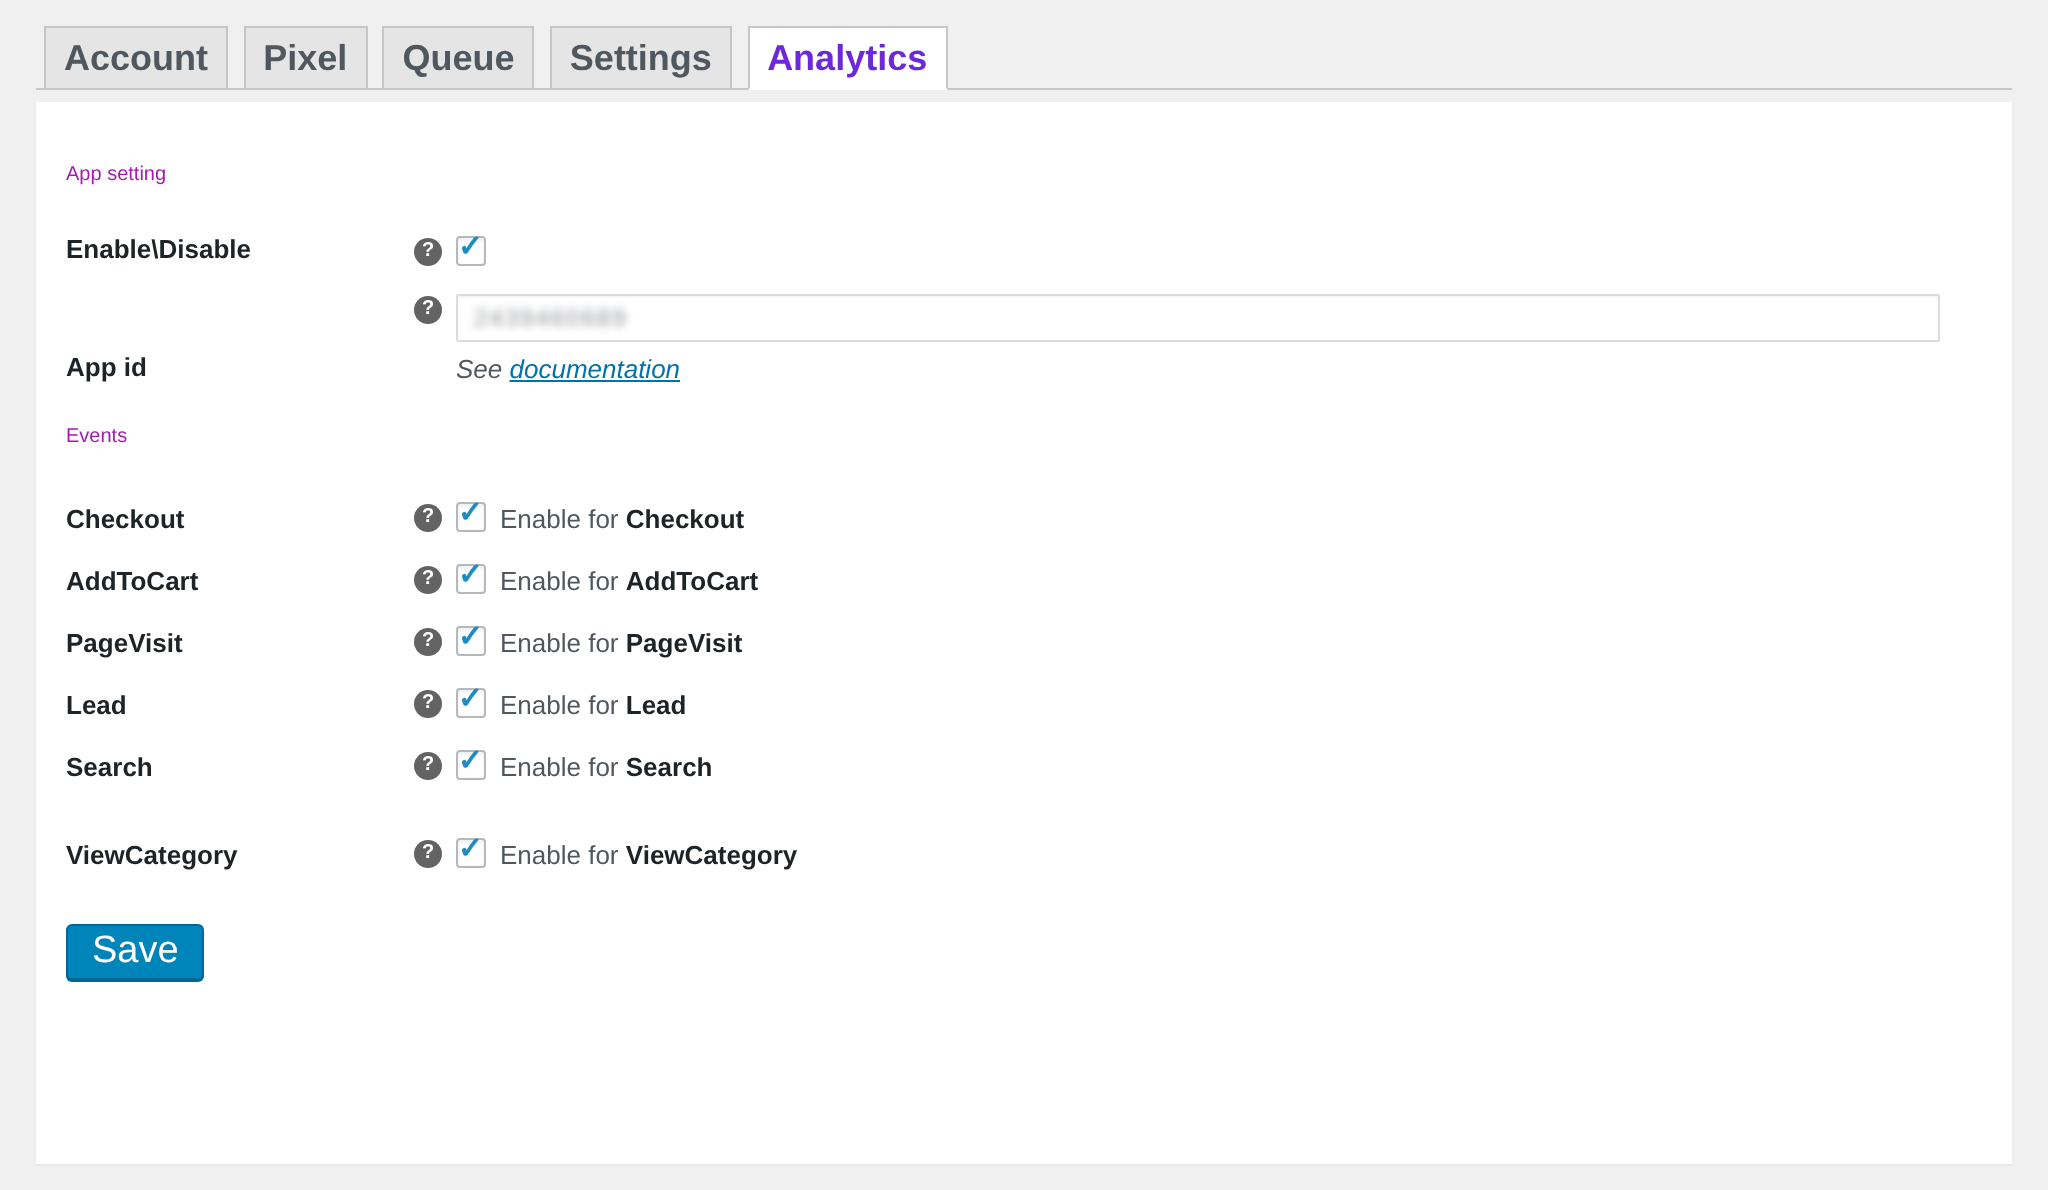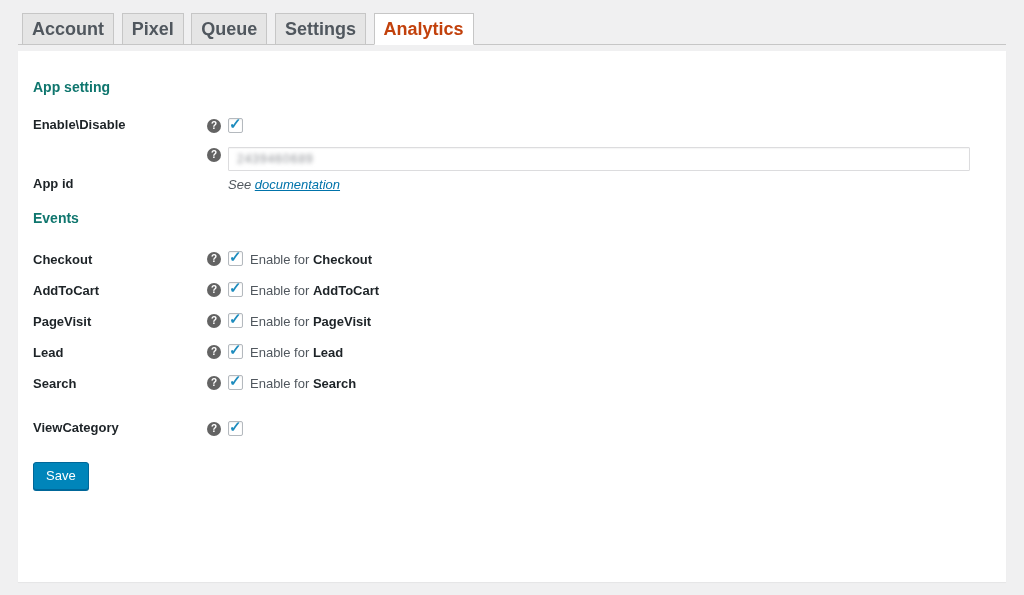--- a/index.html
+++ b/index.html
@@ -28,36 +28,36 @@
     border: 1px solid #c6c6c6;
     font-size: 18px;
     font-weight: 600;
     color: #50575e;
     text-decoration: none;
     cursor: pointer;
   }
   .nav-tab-active {
     background: #fff;
     border-bottom-color: #fff;
-    color: #c2410c;
+    color: #6d28d9;
   }
 
   
   .panel {
     margin-top: 6px;
     background: #fff;
     height: 531px;
     padding: 10px 36px 0 15px;
     box-shadow: 0 1px 1px rgba(0,0,0,0.04);
     overflow: hidden;
   }
   h2.section-heading {
-    font-size: 14px;
-    font-weight: 700;
-    color: #0f766e;
+    font-size: 10px;
+    font-weight: 400;
+    color: #a21caf;
     margin: 18px 0 0 0;
     padding: 0;
     line-height: 17px;
   }
   .mt20 { margin-top: 20px; }
   .mt24 { margin-top: 24px; }
   .mt26 { margin-top: 14px; }
   .mt27 { margin-top: 27px; }
 
   .row { display: flex; align-items: flex-end; }
@@ -140,21 +140,21 @@
   }
 
   .save-button {
     display: inline-block;
     margin-top: 26px;
     background: #0085ba;
     border: 1px solid #006799;
     box-shadow: 0 1px 0 #006799;
     color: #fff;
     font-family: "Liberation Sans", sans-serif;
-    font-size: 13px;
+    font-size: 19px;
     line-height: 16px;
     padding: 5px 12px;
     border-radius: 3px;
     cursor: pointer;
   }
 </style>
 </head>
 <body>
 
 <div class="wrap">
@@ -251,19 +251,20 @@
       </div>
     </div>
 
     <div class="row mt27">
       <div class="row-label">ViewCategory</div>
       <div class="control">
         <span class="help-icon">?</span>
         <span class="checkbox">
             <span class="check">✓</span>
           </span>
+        <span class="cb-text"><span>Enable for</span>&nbsp;<span class="bold-target">ViewCategory</span></span>
       </div>
     </div>
 
     <button class="save-button">Save</button>
 
   </div>
 </div>
 
 </body></html>

